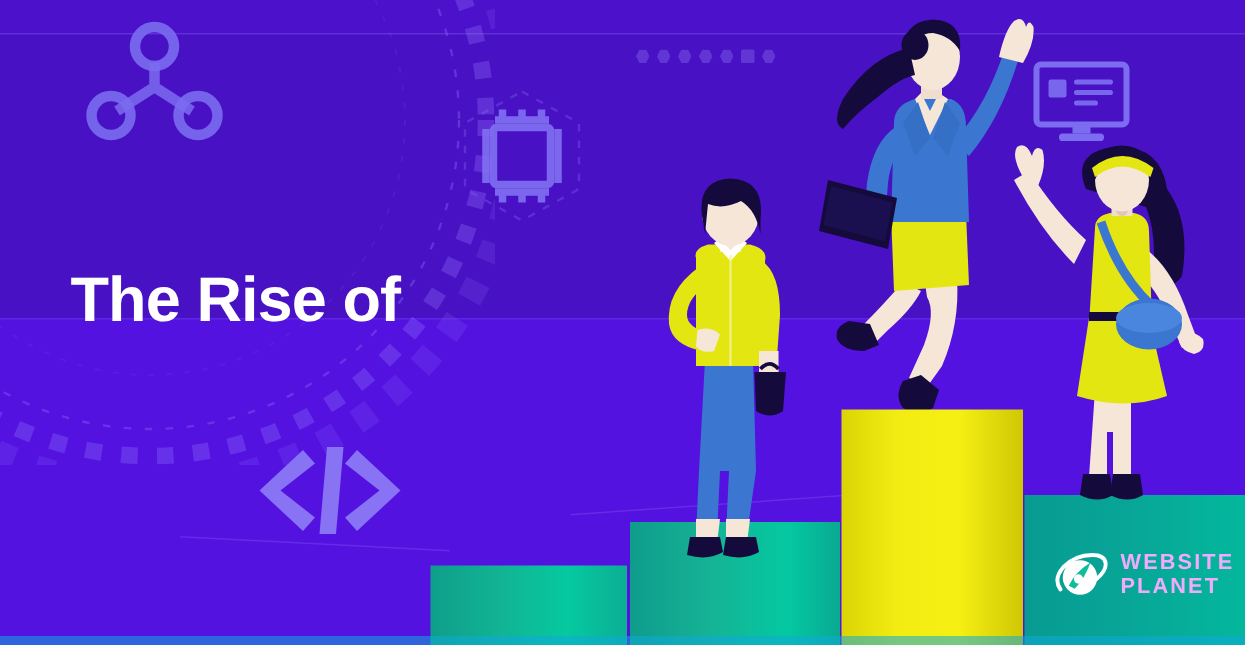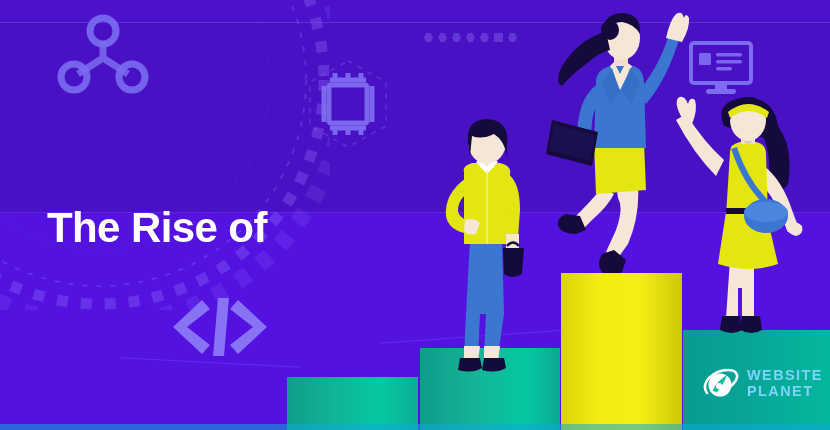--- a/index.html
+++ b/index.html
@@ -85,31 +85,30 @@
     position:absolute; height:1px; background:rgba(150,120,255,.25);
   }
   
   #headline{
     position:absolute; left:47px; top:175px; width:400px;
     color:#ffffff;
     font-size:42px;
     font-weight:bold;
     line-height:1.17;
     letter-spacing:-0.6px;
-    margin-top:28px;
   }
   #headline .ln{ display:block; white-space:nowrap; }
   
   #logo{
     position:absolute; left:703px; top:366px;
     display:flex; align-items:center; gap:8px;
   }
   #logo-mark{ width:36px; height:36px; flex:none; }
   #logo-text{
-    color:#7dd3fc;
+    color:#f0abfc;
     font-size:14.5px; font-weight:bold;
     line-height:1.08; letter-spacing:1.4px;
   }
   #logo-text span{ display:block; }
   
   .figure{ position:absolute; }
   #figure-left{ left:424px; top:118px; width:124px; height:262px; }
   #figure-center{ left:540px; top:8px; width:152px; height:292px; }
   #figure-right{ left:668px; top:92px; width:150px; height:252px; }
   .figure svg{ display:block; width:100%; height:100%; }

